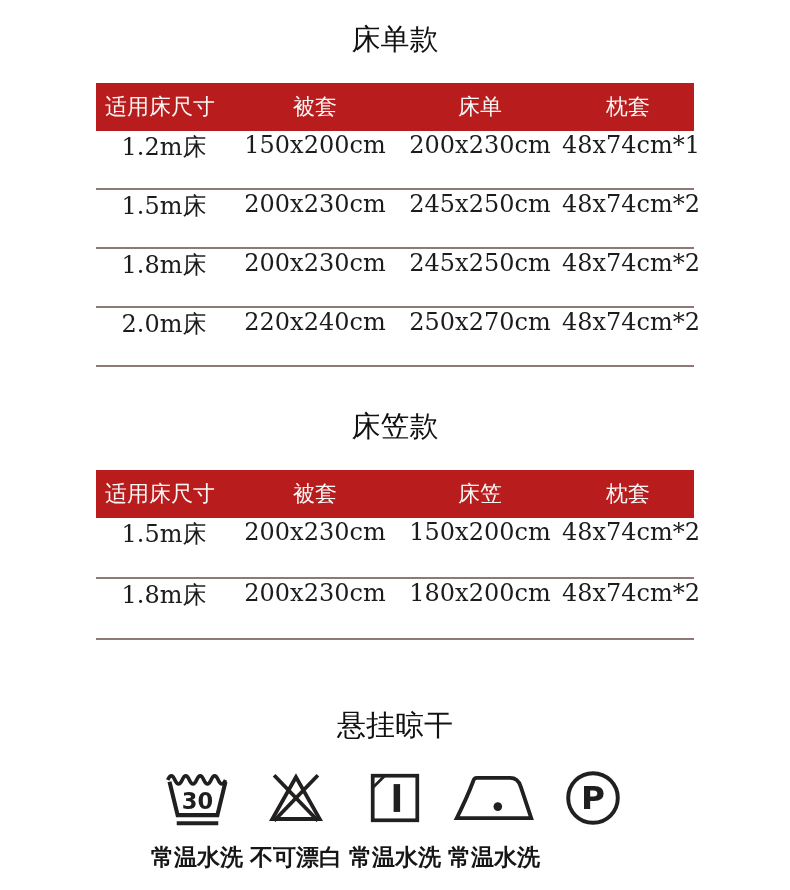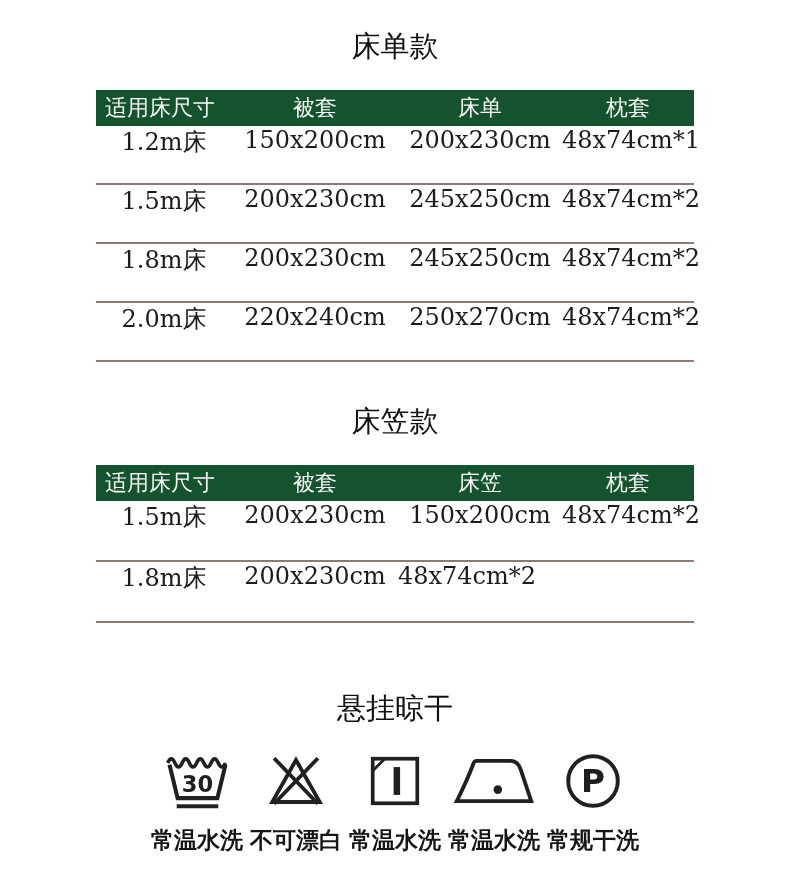--- a/index.html
+++ b/index.html
@@ -2,30 +2,30 @@
 <html><head>
 <meta charset="utf-8">
 <style>
   html,body{margin:0;padding:0;}
   body{
     width:790px;height:890px;background:#ffffff;overflow:hidden;
     font-family:"DejaVu Serif","Liberation Serif",serif;color:#1c1c1c;
   }
   .wrap{width:598px;margin:0 auto;}
   .section-title{
-    margin:7px;text-align:center;font-size:29px;font-weight:500;
+    margin:0;text-align:center;font-size:29px;font-weight:500;
     color:#111111;line-height:39px;
   }
   #title-sheet{padding-top:20px;}
   #title-fitted{margin-top:40px;}
   #title-care{margin-top:66px;}
   .size-table{margin-top:24px;}
   .thead{
-    display:flex;align-items:center;background:#14532d;color:#f7f7f7;
-    height:36px;font-size:22px;
+    display:flex;align-items:center;background:#b91c1c;color:#f7f7f7;
+    height:48px;font-size:22px;
   }
   .c1{width:136px;}.c2{width:166px;}.c3{width:164px;}.c4{width:132px;}
   .th,.td{text-align:center;}
   .thead .c1{text-align:left;padding-left:9px;box-sizing:border-box;}
   .trow{
     display:flex;height:59px;box-sizing:border-box;
     border-bottom:2px solid #8d7a74;font-size:24px;color:#1c1c1c;
   }
   #table-fitted .trow{height:61px;}
   .care-row{margin-top:24px;display:flex;justify-content:center;align-items:flex-start;}
@@ -88,20 +88,21 @@
     </div>
     <div class="trow">
       <div class="td c1">1.5m床</div>
       <div class="td c2">200x230cm</div>
       <div class="td c3">150x200cm</div>
       <div class="td c4">48x74cm*2</div>
     </div>
     <div class="trow">
       <div class="td c1">1.8m床</div>
       <div class="td c2">200x230cm</div>
+      <div class="td c3">180x200cm</div>
       <div class="td c4">48x74cm*2</div>
     </div>
   </div>
 
   <h2 id="title-care" class="section-title">悬挂晾干</h2>
 
   <div class="care-row">
 
     <div class="care-item">
       <div class="care-icon-box">
@@ -147,17 +148,16 @@
       <div class="care-label">常温水洗</div>
     </div>
 
     <div class="care-item">
       <div class="care-icon-box">
         <svg width="58" height="58" viewBox="0 0 62 62">
           <circle class="stroke" stroke-width="4.2" cx="31" cy="31" r="26.5"></circle>
           <text x="31" y="43" text-anchor="middle" font-size="35" font-weight="600">P</text>
         </svg>
       </div>
-      <div class="care-label">常规干洗</div>
     </div>
 
   </div>
 </div>
 
 </body></html>

